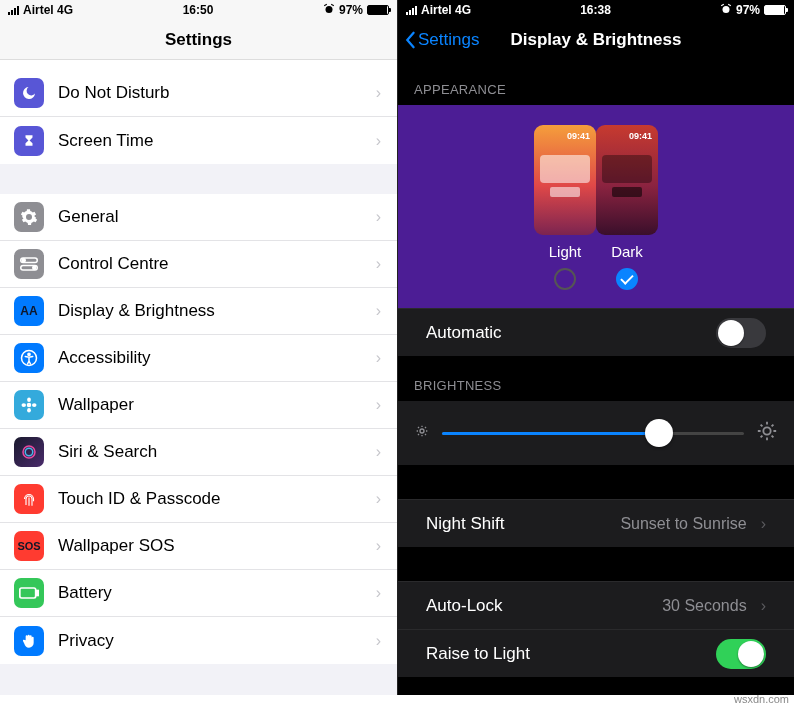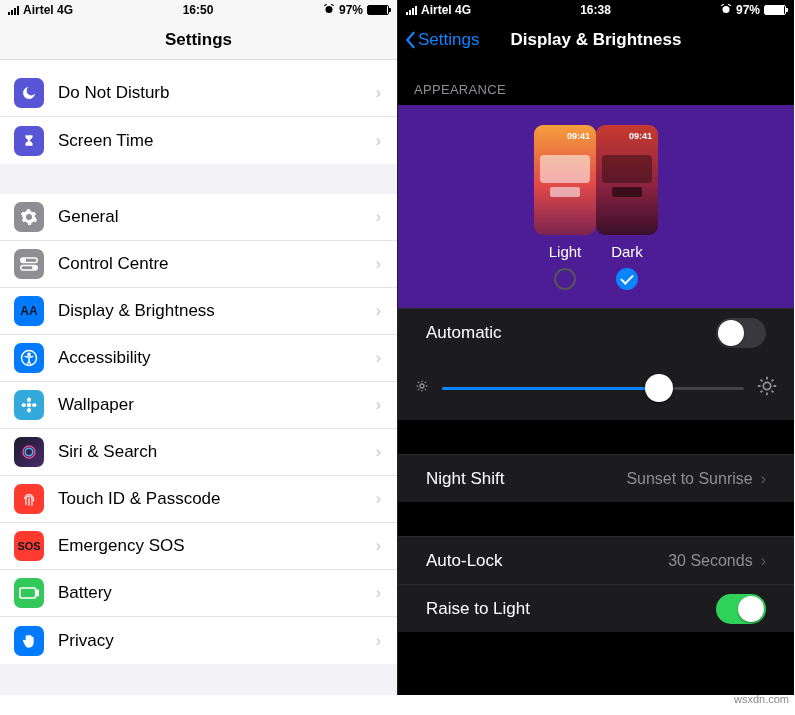--- a/index.html
+++ b/index.html
@@ -89,21 +89,21 @@
   .ap-opt .lbl { font-size: 15px; color:#fff; }
   .radio { width:22px; height:22px; border-radius:50%; border:2px solid #555; }
   .radio.checked { border:none; background:#0a84ff; display:flex; align-items:center; justify-content:center; }
   .radio.checked::after { content:""; width:10px; height:5px; border-left:2px solid #fff; border-bottom:2px solid #fff; transform:rotate(-45deg) translate(1px,-1px); }
 
   .drow {
     background:#1c1c1e; display:flex; align-items:center; height:48px;
     padding:0 28px; border-top:1px solid #2a2a2c;
   }
   .drow .lbl { flex:1; font-size:17px; color:#fff; }
-  .drow .val { color:#8e8e93; font-size:16px; margin-right:8px; }
+  .drow .val { color:#8e8e93; font-size:16px; margin-right:14px; }
   .dgap { height: 34px; background:#000; }
 
   .switch { width:50px; height:30px; border-radius:15px; position:relative; }
   .switch.off { background:#39393d; }
   .switch.on  { background:#30d158; }
   .switch i { position:absolute; top:2px; width:26px; height:26px; background:#fff; border-radius:50%; box-shadow:0 1px 2px rgba(0,0,0,0.4); }
   .switch.off i { left:2px; }
   .switch.on i  { right:2px; }
 
   .bright-row { background:#1c1c1e; padding:18px 16px; display:flex; align-items:center; gap:12px; }
@@ -242,21 +242,21 @@
         <div class="icon" style="background:#ff3b30">
           <svg width="18" height="18" viewBox="0 0 24 24" fill="none" stroke="#fff" stroke-width="1.5">
               <path d="M6 12a6 6 0 0112 0v3M8 20v-8a4 4 0 018 0v7M12 10v11M16 21v-9"></path>
             </svg>
         </div>
         <span class="label">Touch ID &amp; Passcode</span>
         <span class="chev">›</span>
       </div>
       <div class="row">
         <div class="icon" style="background:#ff3b30;font-size:11px">SOS</div>
-        <span class="label">Emergency SOS</span>
+        <span class="label">Wallpaper SOS</span>
         <span class="chev">›</span>
       </div>
       <div class="row">
         <div class="icon" style="background:#34c759">
           <svg width="20" height="12" viewBox="0 0 24 14" fill="none" stroke="#fff" stroke-width="2">
               <rect x="1" y="1" width="19" height="12" rx="2"></rect>
               <rect x="21" y="4" width="2" height="6" fill="#fff"></rect>
             </svg>
         </div>
         <span class="label">Battery</span>
@@ -332,20 +332,21 @@
         <div class="radio checked"></div>
       </div>
     </div>
     <div class="drow">
       <span class="lbl">Automatic</span>
       <div class="switch off">
           <i></i>
         </div>
     </div>
 
+    <div class="section-hdr">BRIGHTNESS</div>
     <div class="bright-row">
       <span class="sun">
         <svg width="16" height="16" viewBox="0 0 24 24" fill="none" stroke="currentColor" stroke-width="2">
             <circle cx="12" cy="12" r="3"></circle>
             <path d="M12 4v2M12 18v2M4 12h2M18 12h2M6 6l1.5 1.5M16.5 16.5L18 18M18 6l-1.5 1.5M7.5 16.5L6 18"></path>
           </svg>
       </span>
       <div class="slider">
         <div class="track"></div>
         <div class="fill" id="bfill" style="width: 72%;"></div>

